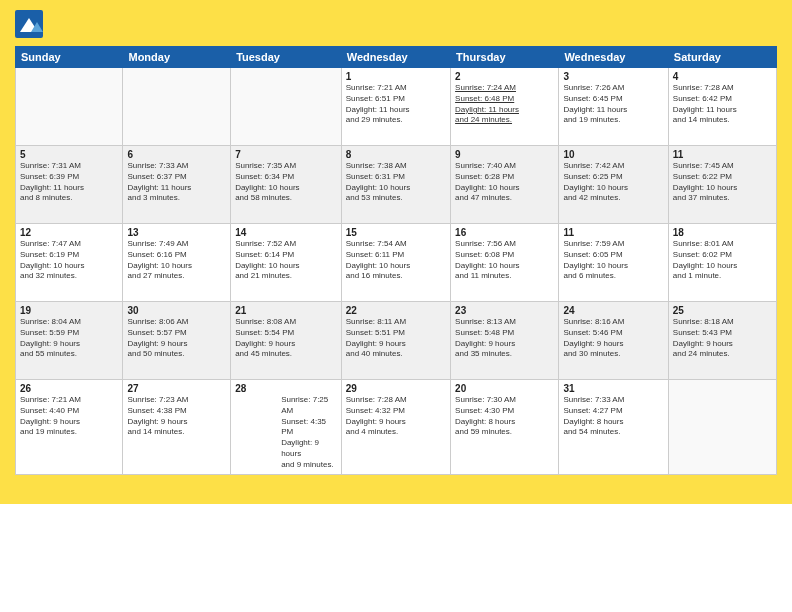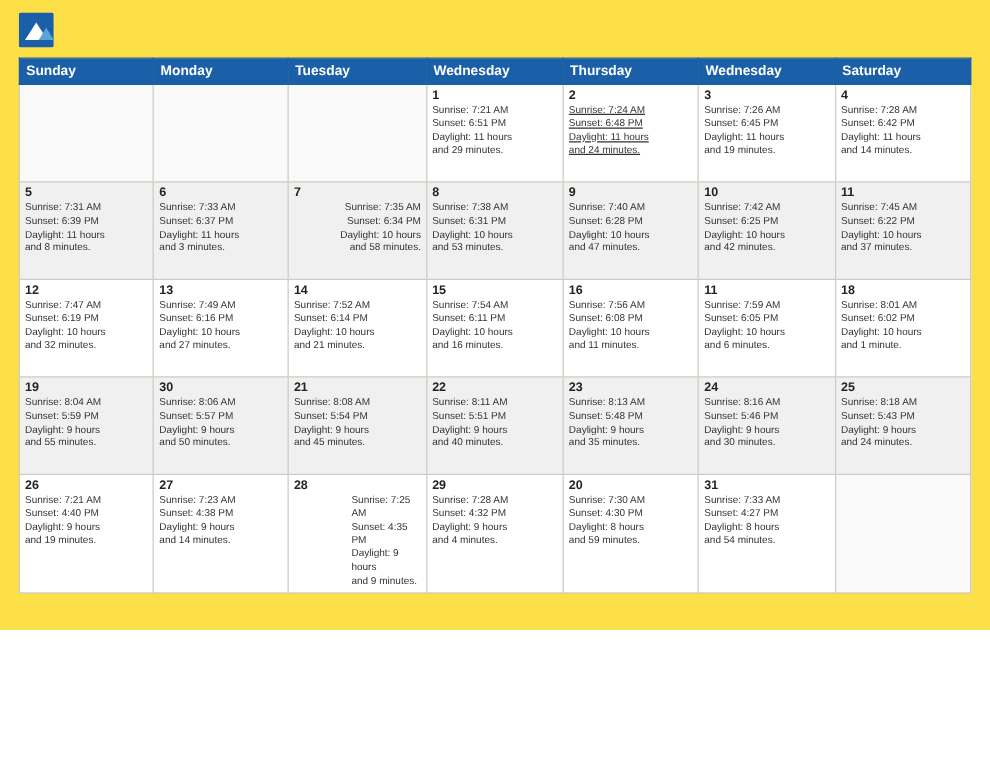--- a/index.html
+++ b/index.html
@@ -178,21 +178,21 @@
           </td>
           <td class="shaded">
             <span class="day-num">6</span>
             <div class="day-info" style="white-space: pre-line;">Sunrise: 7:33 AM
 Sunset: 6:37 PM
 Daylight: 11 hours
 and 3 minutes.</div>
           </td>
           <td class="shaded">
             <span class="day-num">7</span>
-            <div class="day-info" style="white-space: pre-line; text-align: right;">Sunrise: 7:35 AM
+            <div class="day-info" style="white-space: pre-line;">Sunrise: 7:35 AM
 Sunset: 6:34 PM
 Daylight: 10 hours
 and 58 minutes.</div>
           </td>
           <td class="shaded">
             <span class="day-num">8</span>
             <div class="day-info" style="white-space: pre-line;">Sunrise: 7:38 AM
 Sunset: 6:31 PM
 Daylight: 10 hours
 and 53 minutes.</div>

